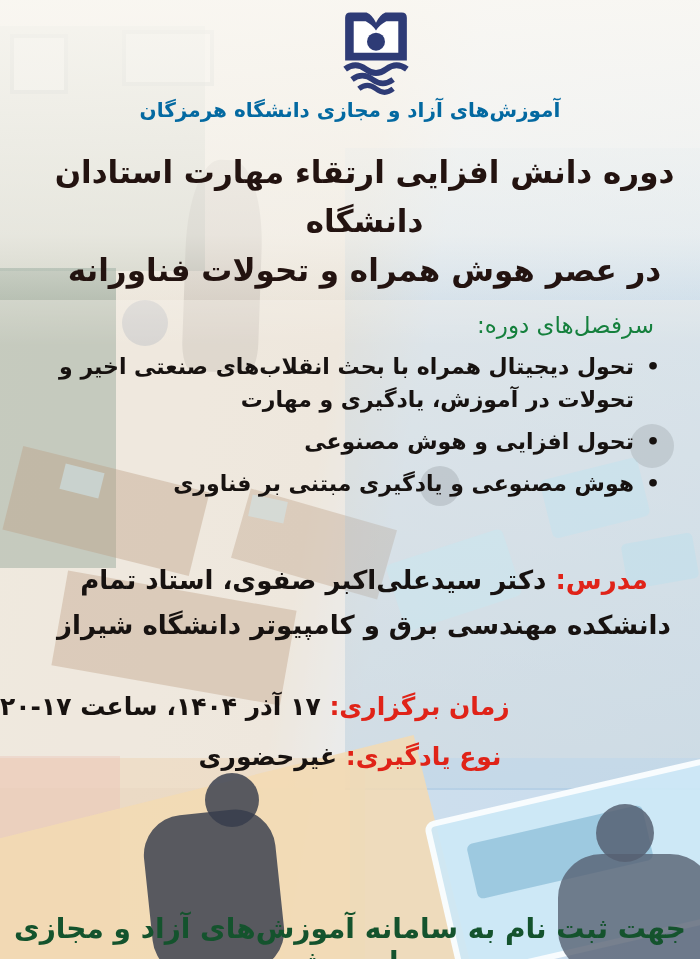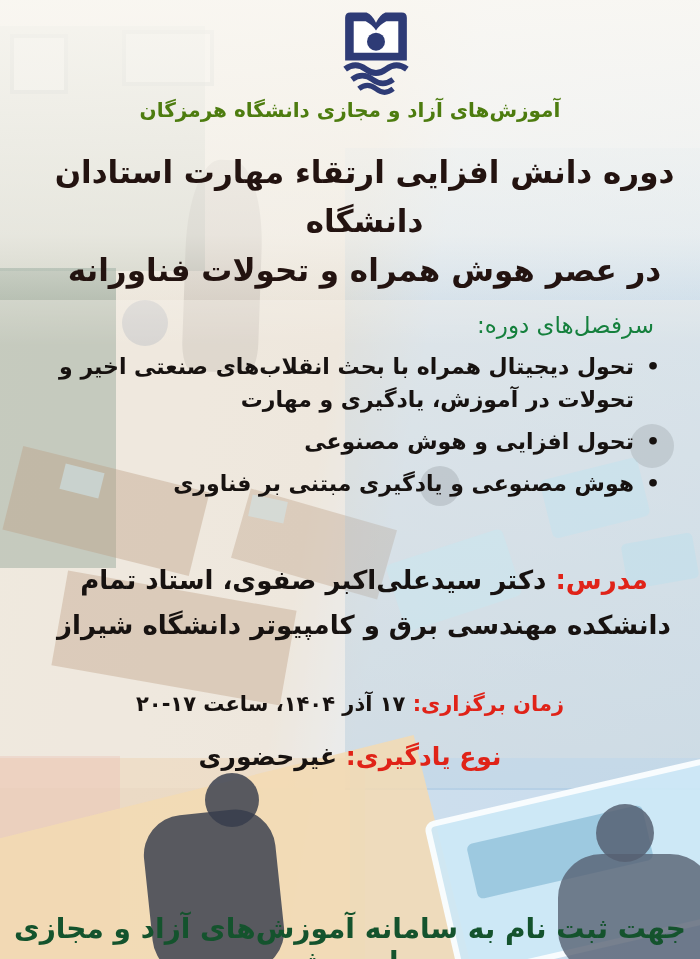--- a/index.html
+++ b/index.html
@@ -38,33 +38,33 @@
   .writer-head{left:205px;top:773px;width:54px;height:54px;border-radius:50%;background:rgba(54,60,76,.82);}
   .writer-body{left:148px;top:812px;width:132px;height:162px;border-radius:40px;background:rgba(54,60,76,.82);transform:rotate(-6deg);}
   .big-screen{left:438px;top:788px;width:292px;height:162px;border-radius:10px;background:rgba(205,232,246,.92);border:6px solid rgba(255,255,255,.85);transform:rotate(-13deg);}
   .big-screen-inner{left:470px;top:824px;width:180px;height:56px;border-radius:6px;background:rgba(118,174,206,.55);transform:rotate(-13deg);}
   .viewer-head{left:596px;top:804px;width:58px;height:58px;border-radius:50%;background:rgba(86,96,114,.85);}
   .viewer-body{left:558px;top:854px;width:156px;height:120px;border-radius:44px;background:rgba(86,96,114,.8);}
   
   .content{position:absolute;inset:0;z-index:2;}
   .logo{position:absolute;left:330px;top:4px;width:92px;height:96px;}
   .org-line{position:absolute;left:0;top:98px;width:100%;text-align:center;
-    color:#4d7c0f;font-size:20px;font-weight:bold;}
+    color:#0369a1;font-size:20px;font-weight:bold;}
   .title{position:absolute;left:0;top:148px;width:100%;text-align:center;
     color:#231310;font-size:31px;font-weight:bold;line-height:49px;padding-left:29px;}
   .topics-head{position:absolute;right:46px;top:312px;color:#15803d;font-size:23px;font-weight:normal;}
   .topics{position:absolute;right:40px;top:350px;width:620px;margin:0;padding:0;list-style:none;
     color:#171210;font-size:22px;font-weight:bold;line-height:33px;}
   .topics li{display:flex;gap:12px;margin-bottom:9px;text-align:right;}
   .topics .bullet{flex:0 0 auto;line-height:33px;}
   .instructor{position:absolute;left:0;top:558px;width:100%;text-align:center;
     color:#171210;font-size:26px;font-weight:bold;line-height:45px;padding-left:28px;}
   .label-red{color:#e02318;}
-  .time-line{position:absolute;left:0;top:692px;width:100%;text-align:center;
-    color:#171210;font-size:21px;font-weight:bold;}
+  .time-line{position:absolute;left:0;top:692px;width:100%;text-align:left;
+    color:#171210;font-size:25px;font-weight:bold;}
   .type-line{position:absolute;left:0;top:742px;width:100%;text-align:center;
     color:#171210;font-size:25px;font-weight:bold;}
   .footer-note{position:absolute;left:0;top:912px;width:100%;text-align:center;
     color:#14532d;font-size:28px;font-weight:bold;}
 </style>
 </head>
 <body>
 
 <div class="poster">
 

